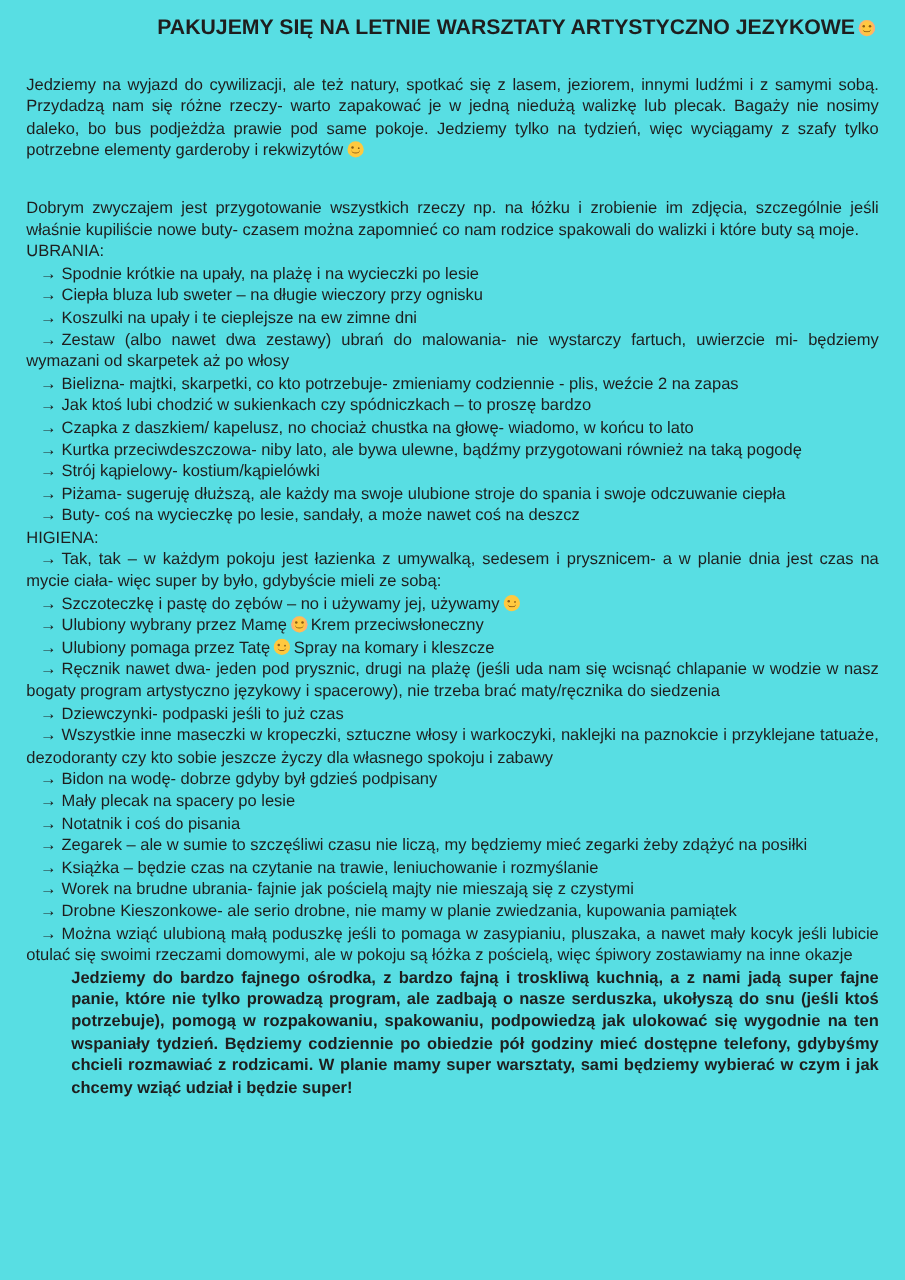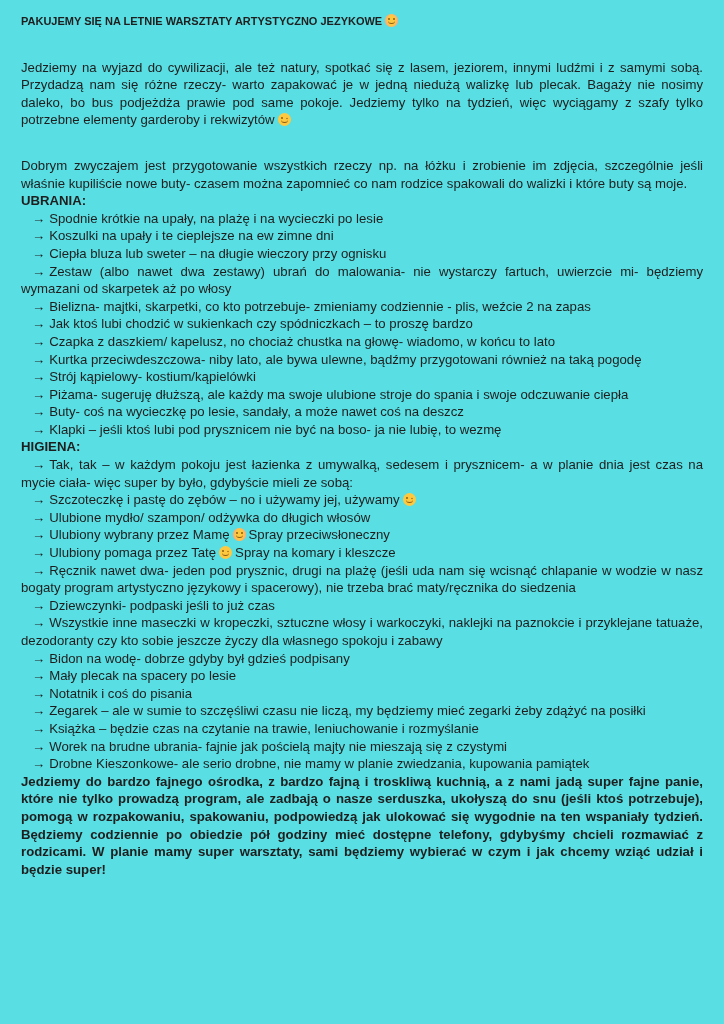--- a/index.html
+++ b/index.html
@@ -4,29 +4,29 @@
 <style>
   html,body{margin:0;padding:0;}
   .page{
     width:724px;height:1024px;box-sizing:border-box;
     background:#58DEE3;color:#1E1E1E;overflow:hidden;
     padding:13px 21px 0 21px;
     font-family:"Liberation Sans","DejaVu Sans",sans-serif;
     font-size:13.2px;line-height:17.6px;
   }
   .title{
-    text-align:left;font-weight:700;font-size:11px;
+    text-align:right;font-weight:700;font-size:17px;
     margin:0 0 3px 0;white-space:nowrap;
   }
   p{margin:0;}
   .para{text-align:justify;margin-top:28px;}
-  .heading{font-weight:700;}
+  .heading{font-weight:400;}
   .item{text-align:justify;text-indent:11px;}
   .arrow{display:inline;margin-right:4px;}
-  .closing{font-weight:700;text-align:justify;}
+  .closing{font-weight:700;text-align:justify;margin-left:36px;}
   .emoji{
     display:inline-block;width:13px;height:13px;border-radius:50%;
     background:#FFC93F;position:relative;vertical-align:-2px;margin:0 3px;
   }
   .emoji::after{
     content:"";position:absolute;left:3px;top:5.5px;width:7px;height:4.5px;
     box-sizing:border-box;border-bottom:1.4px solid #8A5B15;border-radius:0 0 8px 8px;
   }
   .emoji.smile::before{
     content:"";position:absolute;left:3px;top:4px;width:2px;height:2px;
@@ -41,42 +41,41 @@
 </head>
 <body>
 
 <div class="page">
   <div class="title"><span>PAKUJEMY SIĘ NA LETNIE WARSZTATY ARTYSTYCZNO JEZYKOWE</span><span class="emoji smile"></span></div>
   <div id="document-body">
       <p class="para"><span>Jedziemy na wyjazd do cywilizacji, ale też natury, spotkać się z lasem, jeziorem, innymi ludźmi i z samymi sobą. Przydadzą nam się różne rzeczy- warto zapakować je w jedną niedużą walizkę lub plecak. Bagaży nie nosimy daleko, bo bus podjeżdża prawie pod same pokoje. Jedziemy tylko na tydzień, więc wyciągamy z szafy tylko potrzebne elementy garderoby i rekwizytów</span><span class="emoji wink"></span></p>
       <p class="para"><span>Dobrym zwyczajem jest przygotowanie wszystkich rzeczy np. na łóżku i zrobienie im zdjęcia, szczególnie jeśli właśnie kupiliście nowe buty- czasem można zapomnieć co nam rodzice spakowali do walizki i które buty są moje.</span></p>
       <p class="heading">UBRANIA:</p>
       <p class="item"><span class="arrow">→</span><span>Spodnie krótkie na upały, na plażę i na wycieczki po lesie</span></p>
+      <p class="item"><span class="arrow">→</span><span>Ciepła bluza lub sweter – na długie wieczory przy ognisku</span></p>
       <p class="item"><span class="arrow">→</span><span>Koszulki na upały i te cieplejsze na ew zimne dni</span></p>
-      <p class="item"><span class="arrow">→</span><span>Ciepła bluza lub sweter – na długie wieczory przy ognisku</span></p>
       <p class="item"><span class="arrow">→</span><span>Zestaw (albo nawet dwa zestawy) ubrań do malowania- nie wystarczy fartuch, uwierzcie mi- będziemy wymazani od skarpetek aż po włosy</span></p>
       <p class="item"><span class="arrow">→</span><span>Bielizna- majtki, skarpetki, co kto potrzebuje- zmieniamy codziennie - plis, weźcie 2 na zapas</span></p>
       <p class="item"><span class="arrow">→</span><span>Jak ktoś lubi chodzić w sukienkach czy spódniczkach – to proszę bardzo</span></p>
       <p class="item"><span class="arrow">→</span><span>Czapka z daszkiem/ kapelusz, no chociaż chustka na głowę- wiadomo, w końcu to lato</span></p>
       <p class="item"><span class="arrow">→</span><span>Kurtka przeciwdeszczowa- niby lato, ale bywa ulewne, bądźmy przygotowani również na taką pogodę</span></p>
       <p class="item"><span class="arrow">→</span><span>Strój kąpielowy- kostium/kąpielówki</span></p>
       <p class="item"><span class="arrow">→</span><span>Piżama- sugeruję dłuższą, ale każdy ma swoje ulubione stroje do spania i swoje odczuwanie ciepła</span></p>
       <p class="item"><span class="arrow">→</span><span>Buty- coś na wycieczkę po lesie, sandały, a może nawet coś na deszcz</span></p>
-      <p class="item"><span class="arrow">→</span><span>Klapki – jeśli ktoś lubi pod prysznicem nie być na boso- ja nie lubię, to wezmę</span></p>
       <p class="heading">HIGIENA:</p>
       <p class="item"><span class="arrow">→</span><span>Tak, tak – w każdym pokoju jest łazienka z umywalką, sedesem i prysznicem- a w planie dnia jest czas na mycie ciała- więc super by było, gdybyście mieli ze sobą:</span></p>
       <p class="item"><span class="arrow">→</span><span>Szczoteczkę i pastę do zębów – no i używamy jej, używamy</span><span class="emoji wink"></span></p>
-      <p class="item"><span class="arrow">→</span><span>Ulubione mydło/ szampon/ odżywka do długich włosów</span></p>
-      <p class="item"><span class="arrow">→</span><span>Ulubiony wybrany przez Mamę</span><span class="emoji smile"></span><span>Spray przeciwsłoneczny</span></p>
+      <p class="item"><span class="arrow">→</span><span>Ulubiony wybrany przez Mamę</span><span class="emoji smile"></span><span>Krem przeciwsłoneczny</span></p>
       <p class="item"><span class="arrow">→</span><span>Ulubiony pomaga przez Tatę</span><span class="emoji wink"></span><span>Spray na komary i kleszcze</span></p>
       <p class="item"><span class="arrow">→</span><span>Ręcznik nawet dwa- jeden pod prysznic, drugi na plażę (jeśli uda nam się wcisnąć chlapanie w wodzie w nasz bogaty program artystyczno językowy i spacerowy), nie trzeba brać maty/ręcznika do siedzenia</span></p>
       <p class="item"><span class="arrow">→</span><span>Dziewczynki- podpaski jeśli to już czas</span></p>
       <p class="item"><span class="arrow">→</span><span>Wszystkie inne maseczki w kropeczki, sztuczne włosy i warkoczyki, naklejki na paznokcie i przyklejane tatuaże, dezodoranty czy kto sobie jeszcze życzy dla własnego spokoju i zabawy</span></p>
       <p class="item"><span class="arrow">→</span><span>Bidon na wodę- dobrze gdyby był gdzieś podpisany</span></p>
       <p class="item"><span class="arrow">→</span><span>Mały plecak na spacery po lesie</span></p>
       <p class="item"><span class="arrow">→</span><span>Notatnik i coś do pisania</span></p>
       <p class="item"><span class="arrow">→</span><span>Zegarek – ale w sumie to szczęśliwi czasu nie liczą, my będziemy mieć zegarki żeby zdążyć na posiłki</span></p>
       <p class="item"><span class="arrow">→</span><span>Książka – będzie czas na czytanie na trawie, leniuchowanie i rozmyślanie</span></p>
       <p class="item"><span class="arrow">→</span><span>Worek na brudne ubrania- fajnie jak pościelą majty nie mieszają się z czystymi</span></p>
       <p class="item"><span class="arrow">→</span><span>Drobne Kieszonkowe- ale serio drobne, nie mamy w planie zwiedzania, kupowania pamiątek</span></p>
+      <p class="item"><span class="arrow">→</span><span>Można wziąć ulubioną małą poduszkę jeśli to pomaga w zasypianiu, pluszaka, a nawet mały kocyk jeśli lubicie otulać się swoimi rzeczami domowymi, ale w pokoju są łóżka z pościelą, więc śpiwory zostawiamy na inne okazje</span></p>
     </div>
   <p class="closing">Jedziemy do bardzo fajnego ośrodka, z bardzo fajną i troskliwą kuchnią, a z nami jadą super fajne panie, które nie tylko prowadzą program, ale zadbają o nasze serduszka, ukołyszą do snu (jeśli ktoś potrzebuje), pomogą w rozpakowaniu, spakowaniu, podpowiedzą jak ulokować się wygodnie na ten wspaniały tydzień. Będziemy codziennie po obiedzie pół godziny mieć dostępne telefony, gdybyśmy chcieli rozmawiać z rodzicami. W planie mamy super warsztaty, sami będziemy wybierać w czym i jak chcemy wziąć udział i będzie super!</p>
 </div>
 
 </body></html>

